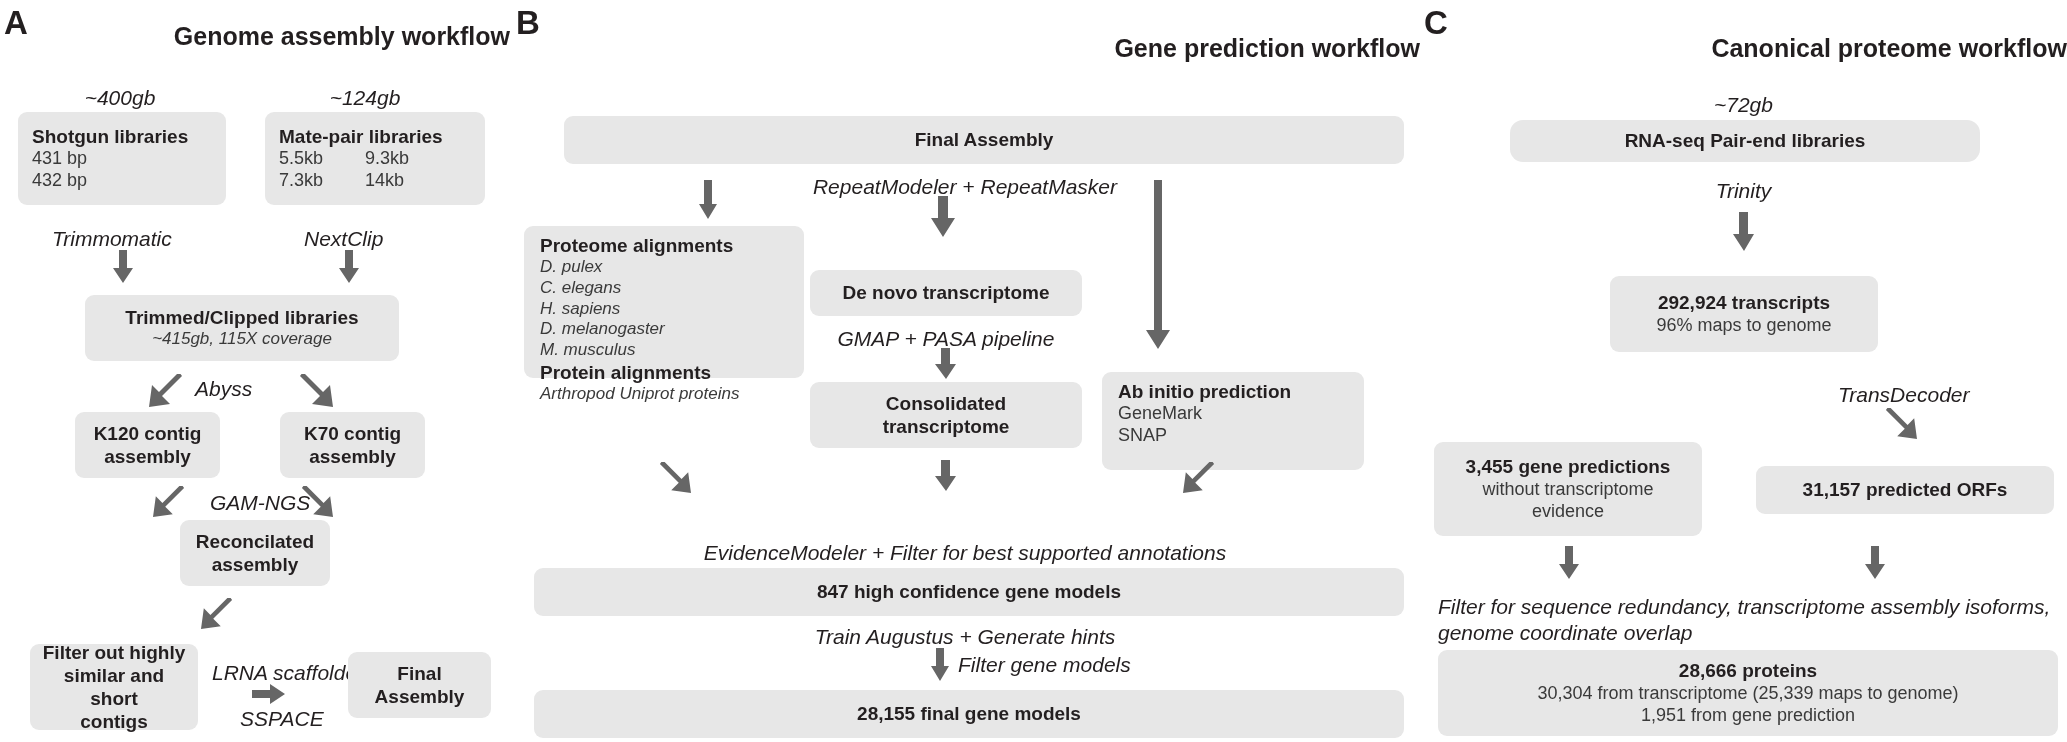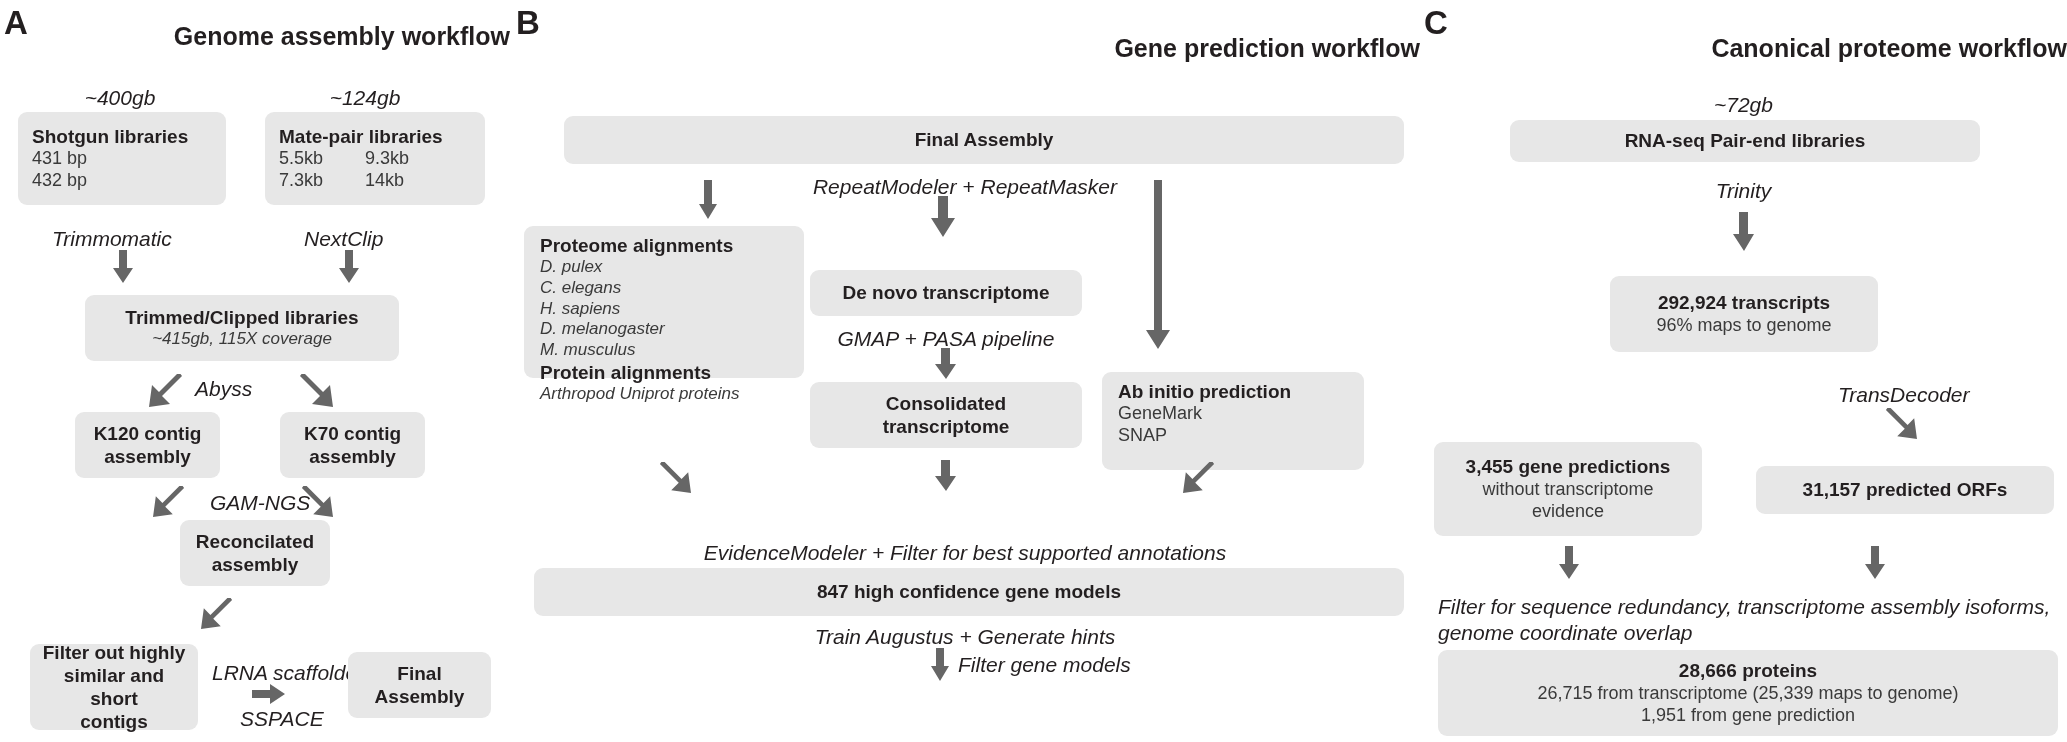--- a/index.html
+++ b/index.html
@@ -307,30 +307,33 @@
 
     <div class="proc" style="left:0px; top:624px; width:910px; text-align:center;">Train Augustus + Generate hints</div>
 
     <div class="arrow" style="left:420px; top:648px;">
       <svg width="20" height="34" viewBox="0 0 20 34">
           <path d="M6 0 h8 v18 h5 L10 33 1 18 h5 z" fill="#666666"></path>
         </svg>
     </div>
     <div class="proc" style="left:448px; top:652px;">Filter gene models</div>
 
+    <div class="box" style="left:24px; top:690px; width:870px; height:48px; padding:0 12px;">
+      <div class="bt ctr">28,155 final gene models</div>
+    </div>
   </div>
 
   <div class="panel" id="panel-c">
 
     <div class="panel-letter" style="left:4px; top:6px;">C</div>
     <div class="panel-title" style="left:0px; top:34px; width:647px;">Canonical proteome workflow</div>
 
     <div class="proc" style="left:0px; top:92px; width:647px; text-align:center;">~72gb</div>
 
-    <div class="box" style="left:90px; top:120px; width:470px; height:42px; padding:0 12px;">
+    <div class="box" style="left:90px; top:120px; width:470px; height:42px; padding:0 12px;border-radius:13px;">
       <div class="bt ctr">RNA-seq Pair-end libraries</div>
     </div>
 
     <div class="proc" style="left:0px; top:178px; width:647px; text-align:center;">Trinity</div>
 
     <div class="arrow" style="left:312px; top:212px;">
       <svg width="24" height="40" viewBox="0 0 24 40">
           <path d="M7 0 h9 v22 h6 L12 39 1 22 h6 z" fill="#666666"></path>
         </svg>
     </div>
@@ -366,18 +369,18 @@
       <svg width="22" height="34" viewBox="0 0 22 34">
           <path d="M7 0 h8 v18 h6 L11 33 1 18 h6 z" fill="#666666"></path>
         </svg>
     </div>
 
     <div class="proc wrap" style="left: 18px; top: 594px; width: 620px; text-align: left; white-space: pre-line;" style2="">Filter for sequence redundancy, transcriptome assembly isoforms,
 genome coordinate overlap</div>
 
     <div class="box" style="left:18px; top:650px; width:620px; height:86px; padding:0 10px;">
       <div class="bt ctr">28,666 proteins</div>
-      <div class="bs ctr">26,715 from transcriptome (25,339 maps to genome)</div>
+      <div class="bs ctr">30,304 from transcriptome (25,339 maps to genome)</div>
       <div class="bs ctr">1,951 from gene prediction</div>
     </div>
   </div>
 
 </div>
 
 </body></html>

